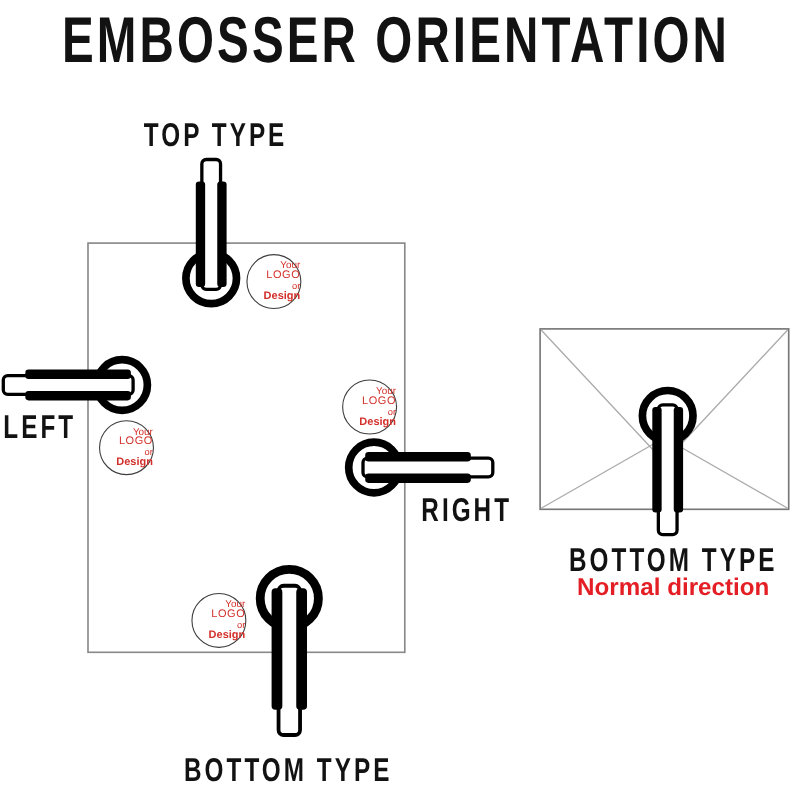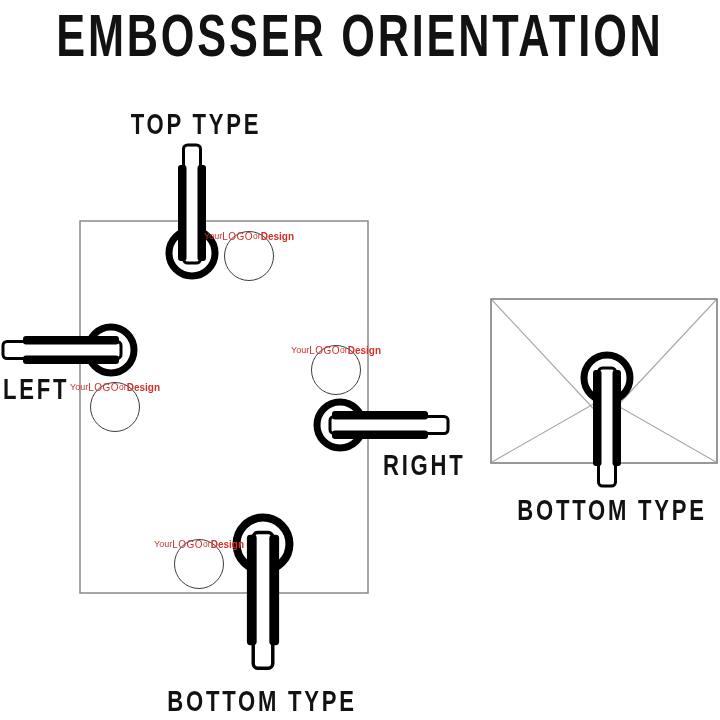--- a/index.html
+++ b/index.html
@@ -48,22 +48,22 @@
   }
 
   
   .stamp{
     position:absolute;
     width:50px;height:50px;
     border:1.5px solid #3d3d3d;
     border-radius:50%;
     background:#fff;
     box-sizing:border-box;
-    display:flex;
-    align-items:flex-start;justify-content:center;
+    display:flex;flex-direction:column;
+    align-items:flex-end;justify-content:center;
     color:#d3302a;
     text-align:center;
     line-height:1.02;
     z-index:5;
   }
   .stamp .s1{font-size:9px;}
   .stamp .s2{font-size:10px;font-weight:normal;letter-spacing:.5px;}
   .stamp .s3{font-size:8.5px;}
   .stamp .s4{font-size:10px;font-weight:bold;}
   .stamp-top{left:224px;top:231px;}
@@ -104,20 +104,21 @@
     <use href="#embosser-shape" transform="translate(607,378)"></use>
   </svg>
 
   <div class="lbl title">EMBOSSER ORIENTATION</div>
 
   <div class="lbl cond centered lbl-top-type">TOP TYPE</div>
   <div class="lbl cond lbl-left">LEFT</div>
   <div class="lbl cond lbl-right">RIGHT</div>
   <div class="lbl cond centered lbl-bottom">BOTTOM TYPE</div>
   <div class="lbl cond centered lbl-env-type">BOTTOM TYPE</div>
+  <div class="lbl lbl-env-note">Normal direction</div>
 
   <div class="stamp stamp-top">
     <span class="s1">Your</span>
     <span class="s2">LOGO</span>
     <span class="s3">or</span>
     <span class="s4">Design</span>
   </div>
   <div class="stamp stamp-left">
     <span class="s1">Your</span>
     <span class="s2">LOGO</span>

